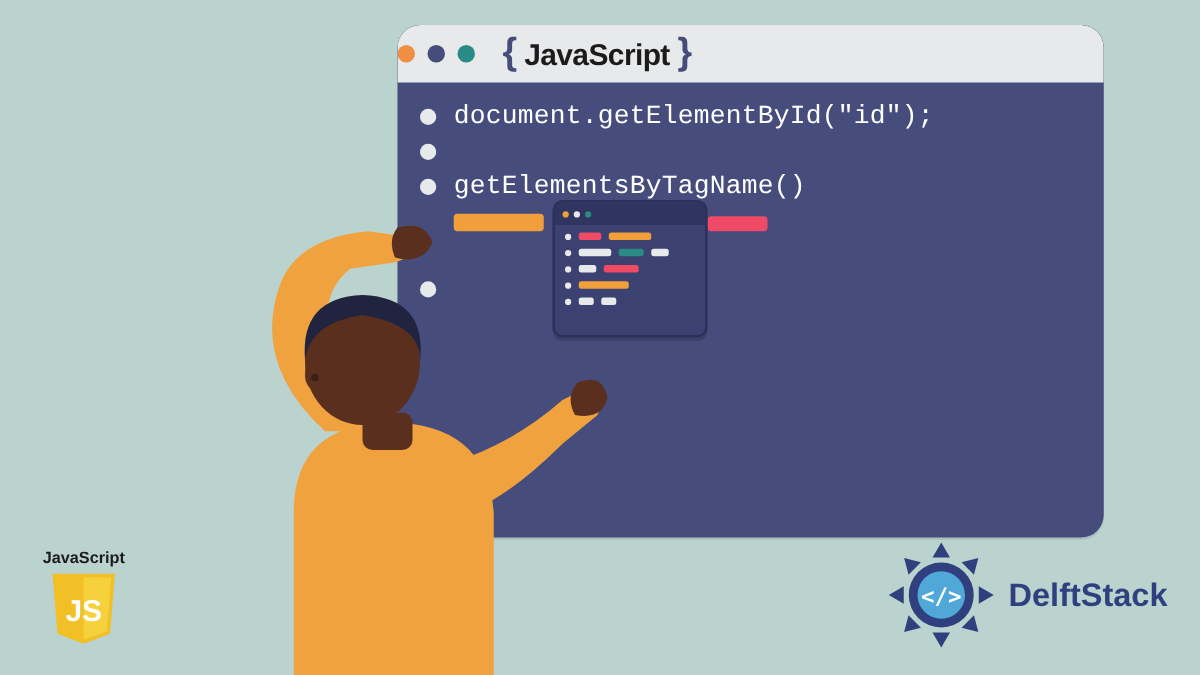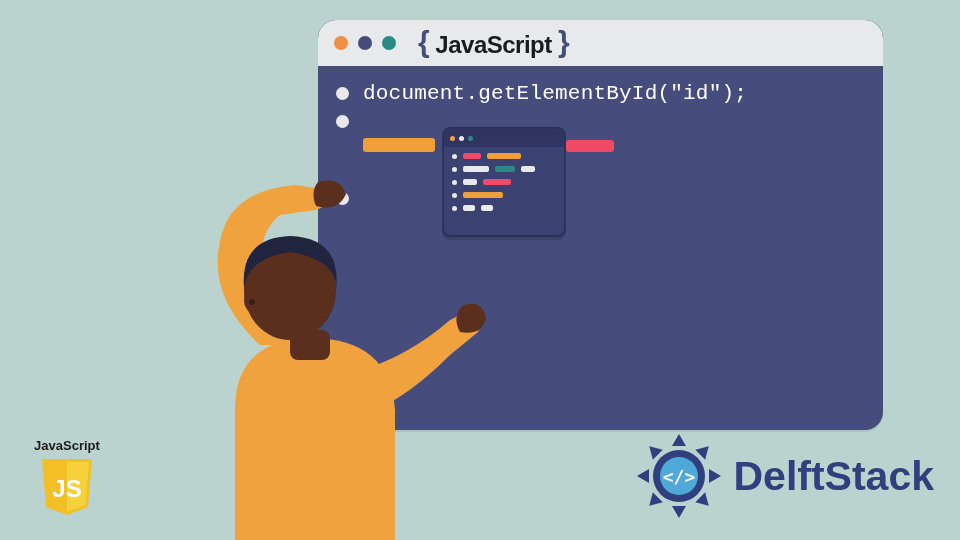--- a/index.html
+++ b/index.html
@@ -23,21 +23,21 @@
     background: #464d7c;
     box-shadow: 0 2px 0 rgba(0,0,0,0.08);
     overflow: hidden;
   }
   .titlebar {
     height: 46px;
     background: #e7e9ea;
     border-radius: 18px 18px 0 0;
     display: flex;
     align-items: center;
-    padding: 0 16px;
+    padding: 0 0;
   }
   .dots { display: flex; gap: 10px; margin-right: 22px; }
   .dot { width: 14px; height: 14px; border-radius: 50%; }
   .dot.red { background: #f08f44; }
   .dot.mid { background: #464d7c; }
   .dot.teal{ background: #2a8a85; }
   .title {
     font-weight: 800;
     font-size: 24px;
     color: #1b1b1b;
@@ -114,21 +114,21 @@
     position: relative;
   }
 
   
   .delft {
     position: absolute;
     right: 26px; bottom: 20px;
     display: flex; align-items: center; gap: 10px;
   }
   .delft .emblem { width: 88px; height: 88px; position: relative; }
-  .delft .txt { font-size: 41px; font-weight: 600; color: #30407f; }
+  .delft .txt { font-size: 26px; font-weight: 600; color: #30407f; }
 </style>
 </head>
 <body>
 
 <div class="editor">
   <div class="titlebar">
     <div class="dots">
       <div class="dot red"></div>
       <div class="dot mid"></div>
       <div class="dot teal"></div>
@@ -137,20 +137,24 @@
       <span class="brace">{</span><span> JavaScript </span><span class="brace">}</span>
     </div>
   </div>
   <div class="code-body">
     <div class="code-line">
       <span class="bullet"></span>
       <span class="txt">document.getElementById("id");</span>
     </div>
     <div class="code-line">
       <span class="bullet"></span>
+    </div>
+    <div class="code-line">
+      <span class="bullet"></span>
+      <span class="txt">getElementsByTagName()</span>
     </div>
     <div class="code-line line5">
       <span class="bullet"></span>
       <span class="bar-left"></span>
       <span class="bar-right"></span>
 
       <div class="mini">
         <div class="mini-titlebar">
           <span class="mdot a"></span>
           <span class="mdot b"></span>

